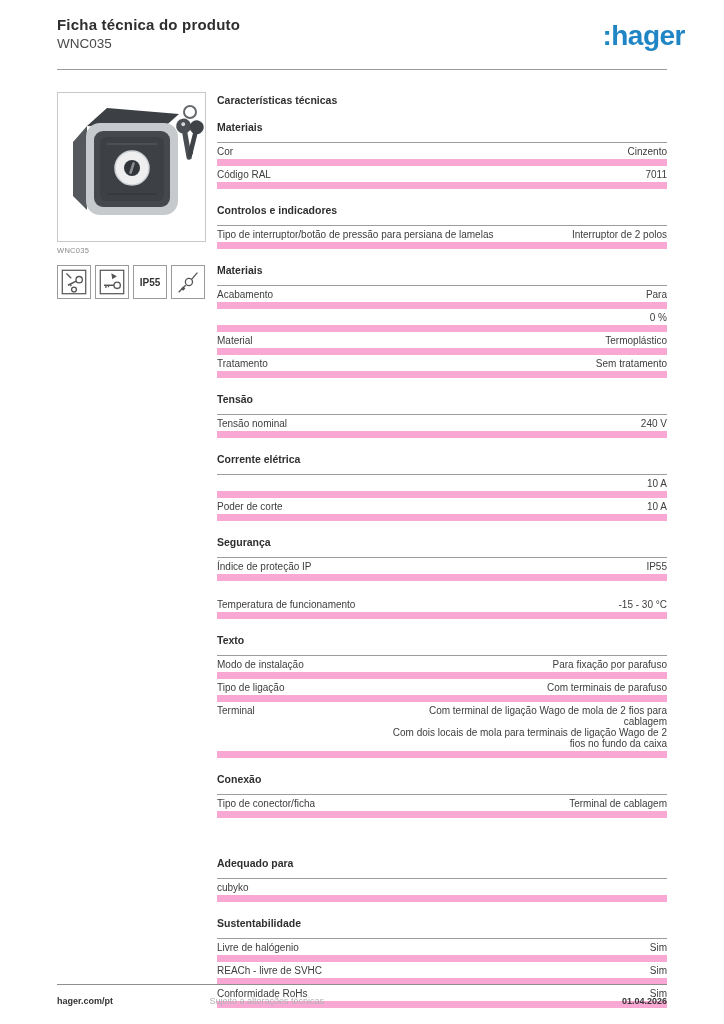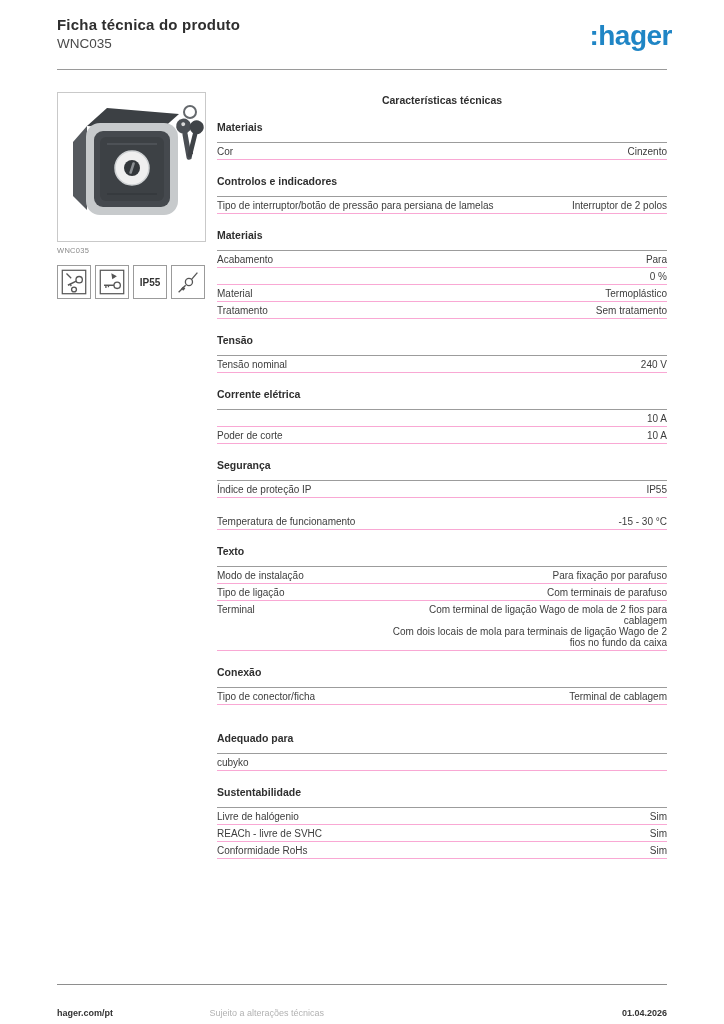--- a/index.html
+++ b/index.html
@@ -1,47 +1,47 @@
 <!DOCTYPE html>
 <html><head>
 <meta charset="utf-8">
 <style>
   * { margin:0; padding:0; box-sizing:border-box; }
   html,body { background:#ffffff; }
   body { font-family:"Liberation Sans", sans-serif; color:#3a3a3a; }
   .page { position:relative; width:724px; height:1024px; background:#fff; overflow:hidden; }
 
   
-  .header { position:absolute; left:57px; right:52px; top:16px; }
+  .header { position:absolute; left:57px; right:39px; top:16px; }
   .page-title { font-size:15px; font-weight:bold; color:#2f2f2f; letter-spacing:0.2px; }
   .page-subtitle { font-size:13.5px; color:#4a4a4a; margin-top:3px; }
   .logo { position:absolute; right:0; top:4px; font-size:28px; font-weight:bold; letter-spacing:-0.5px; }
   .header-rule { position:absolute; left:57px; right:57px; top:69px; height:0; border-top:1.5px solid #9a9a9a; }
 
   
   .left-col { position:absolute; left:57px; top:92px; width:150px; }
   .product-frame { width:149px; height:150px; border:1px solid #c9c9c9; background:#fff; display:flex; align-items:center; justify-content:center; }
   .product-caption { margin-top:4px; font-size:7.5px; color:#8a8a8a; letter-spacing:0.3px; }
   .badges { display:flex; gap:4px; margin-top:10px; }
   .badge { width:34px; height:34px; border:1px solid #9b9b9b; background:#fff; display:flex; align-items:center; justify-content:center; }
   .badge-ip { font-size:10px; font-weight:bold; color:#333; }
 
   
   .right-col { position:absolute; left:217px; top:94px; width:450px; }
-  .spec-title { font-size:10.5px; font-weight:bold; color:#2f2f2f; margin-bottom:15px;text-align:center; }
+  .spec-title { font-size:10.5px; font-weight:bold; color:#2f2f2f; margin-bottom:15px; }
   .spec-section { margin-bottom:15px; }
-  .spec-section.extra-gap { margin-top:27px; }
+  .spec-section.extra-gap { margin-top:39px; }
   .spec-heading { font-size:10.5px; font-weight:bold; color:#2f2f2f; padding-bottom:9px; border-bottom:1px solid #9c9c9c; }
-  .spec-row { display:flex; justify-content:flex-end; align-items:flex-start; gap:12px; padding:3px 0 2px 0; border-bottom:1px solid #f9a8d4; font-size:10px; color:#3d3d3d; min-height:14px; }
+  .spec-row { display:flex; justify-content:flex-end; align-items:flex-start; gap:12px; padding:3px 0 2px 0; border-bottom:7px solid #f9a8d4; font-size:10px; color:#3d3d3d; min-height:14px; }
   .spec-label { text-align:left; flex:1 1 auto; }
   .spec-value { text-align:right; max-width:62%; flex:0 1 auto; }
   .spec-value-line { text-align:right; }
 
   
-  .footer { position:absolute; left:57px; right:57px; top:984px; border-top:1.5px solid #8e8e8e; padding-top:23px; display:flex; align-items:baseline; }
+  .footer { position:absolute; left:57px; right:57px; top:984px; border-top:1.5px solid #8e8e8e; padding-top:11px; display:flex; align-items:baseline; }
   .footer-left  { font-size:9px; font-weight:bold; color:#333; flex:1; text-align:left; }
   .footer-center{ font-size:9px; color:#b2b2b2; flex:2; text-align:left; }
   .footer-right { font-size:9px; font-weight:bold; color:#333; flex:1; text-align:right; }
 
   svg { display:block; }
 </style>
 </head>
 <body>
 
 <div class="page">
@@ -120,20 +120,24 @@
 
   <div class="right-col">
     <div class="spec-title">Características técnicas</div>
     <div>
         <div class="spec-section">
           <div class="spec-heading">Materiais</div>
           <div class="spec-row">
             <div class="spec-label">Cor</div>
             <div class="spec-value">Cinzento</div>
           </div>
+          <div class="spec-row">
+            <div class="spec-label">Código RAL</div>
+            <div class="spec-value">7011</div>
+          </div>
         </div>
         <div class="spec-section">
           <div class="spec-heading">Controlos e indicadores</div>
           <div class="spec-row">
             <div class="spec-label">Tipo de interruptor/botão de pressão para persiana de lamelas</div>
             <div class="spec-value">Interruptor de 2 polos</div>
           </div>
         </div>
         <div class="spec-section">
           <div class="spec-heading">Materiais</div>

